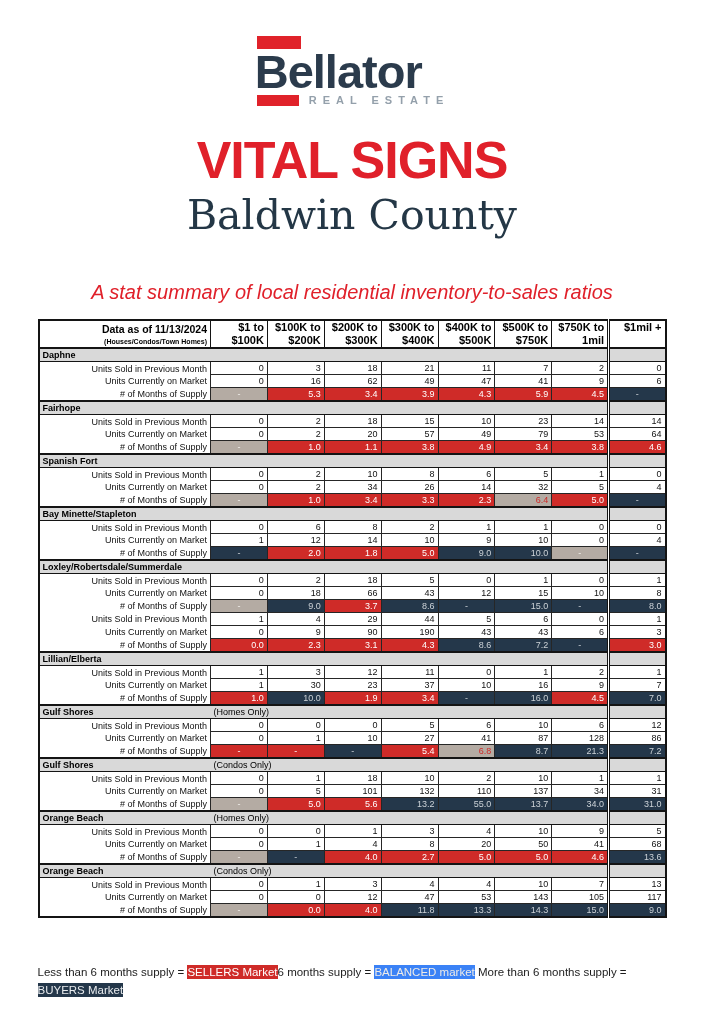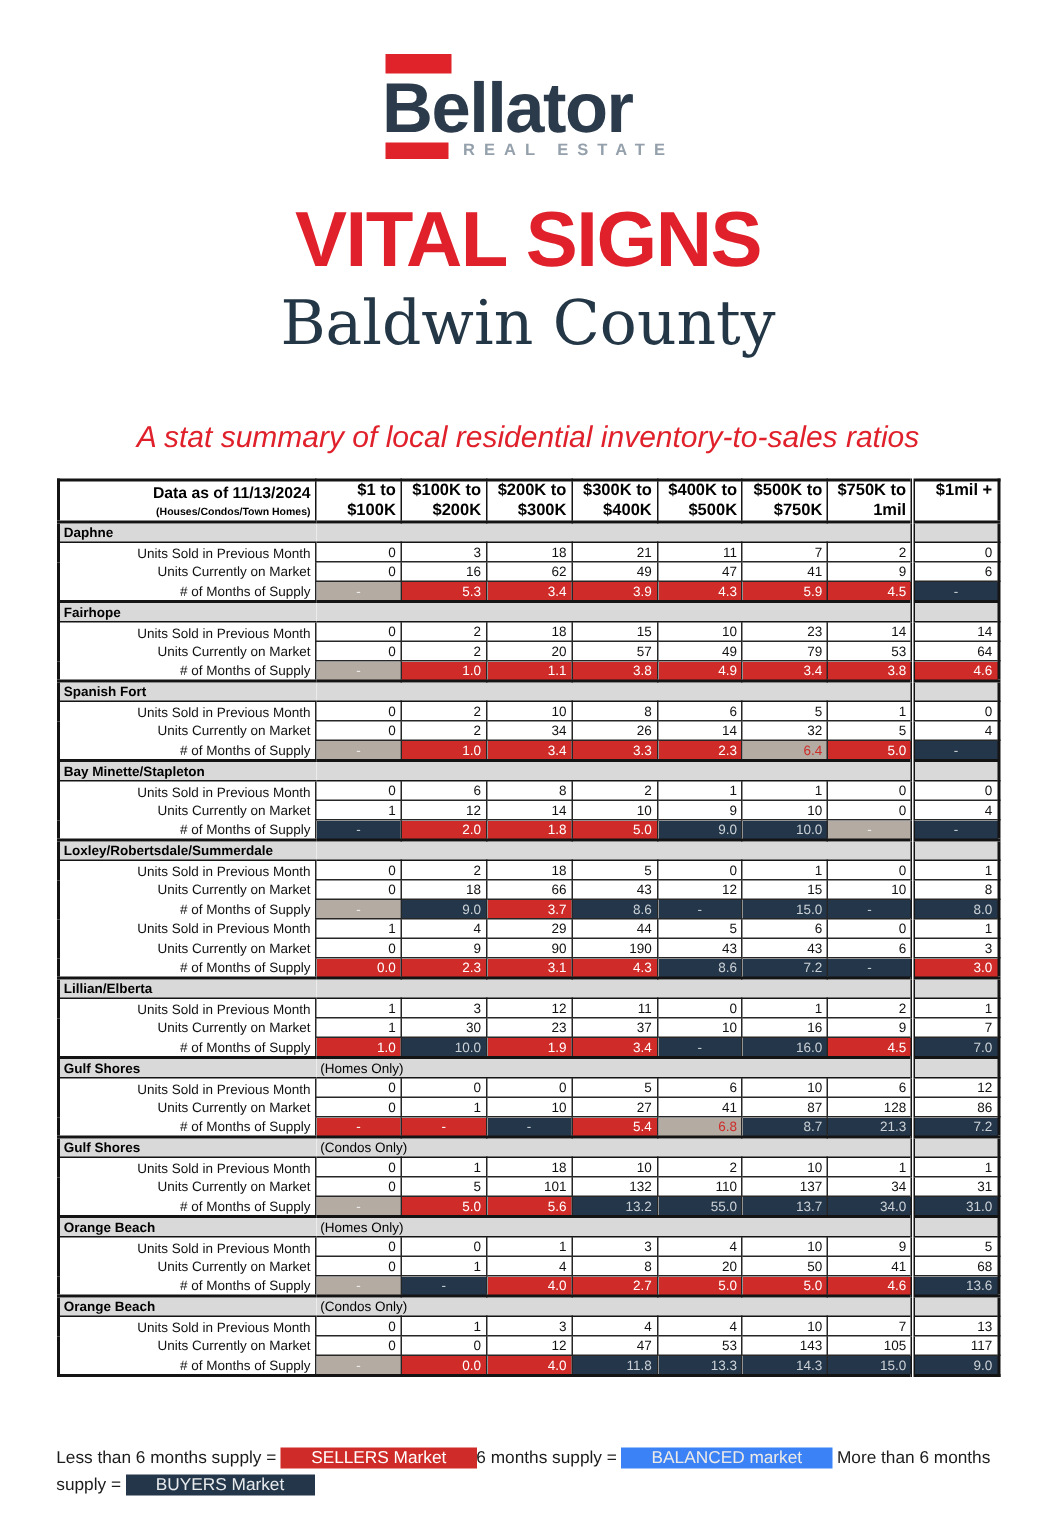--- a/index.html
+++ b/index.html
@@ -80,21 +80,21 @@
   .cell-s  { background: #cf2b28; color: #ffffff; }
   .cell-b  { background: #b4aba3; color: #f2efec; }
   .cell-y  { background: #24374a; color: #ccd2d7; }
   .cell-br { background: #b4aba3; color: #cf2b28; }
   .dash { text-align: center; }
 
   
   .footer { width: 629px; margin: 46px auto 0; }
   .supply-note { font-size: 11.5px; color: #1c1c1c; line-height: 1.35; }
   .legend-line { font-size: 11.5px; color: #1c1c1c; margin-top: 2px; line-height: 1.5; }
-  .badge { padding: 1px 20px; font-size: 11.5px; }
+  .badge { padding: 1px 0; font-size: 11.5px; }
   .badge-sellers { background: #cf2b28; color: #ffffff; }
   .badge-balanced { background: #3b82f6; color: #eeebe7; }
   .badge-buyers { background: #24374a; color: #e8ebee; }
 </style>
 </head>
 <body>
 
 <div class="logo-wrap">
   <div class="logo-block">
     <div class="logo-bar-top"></div>

